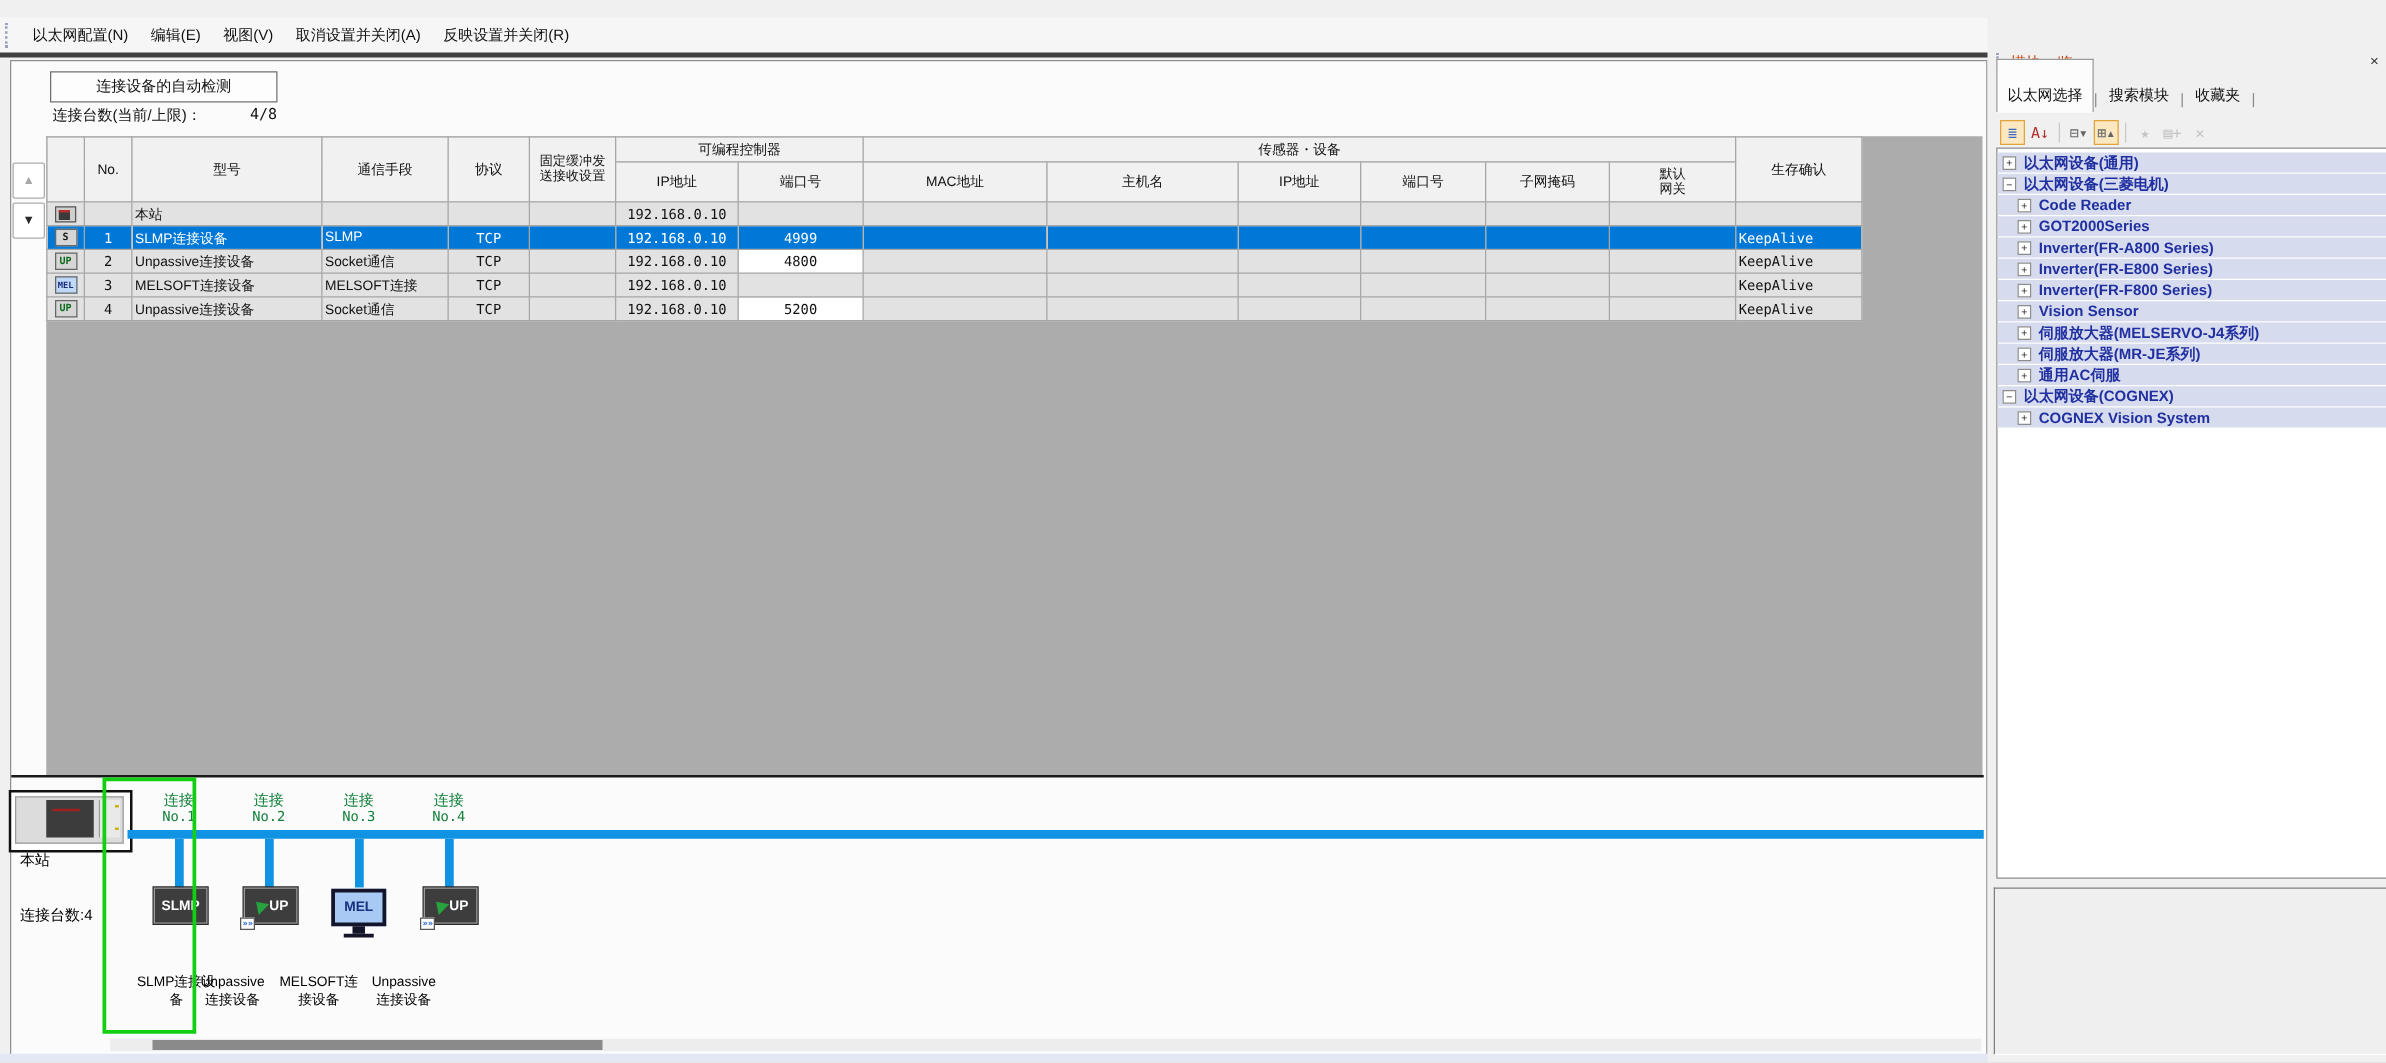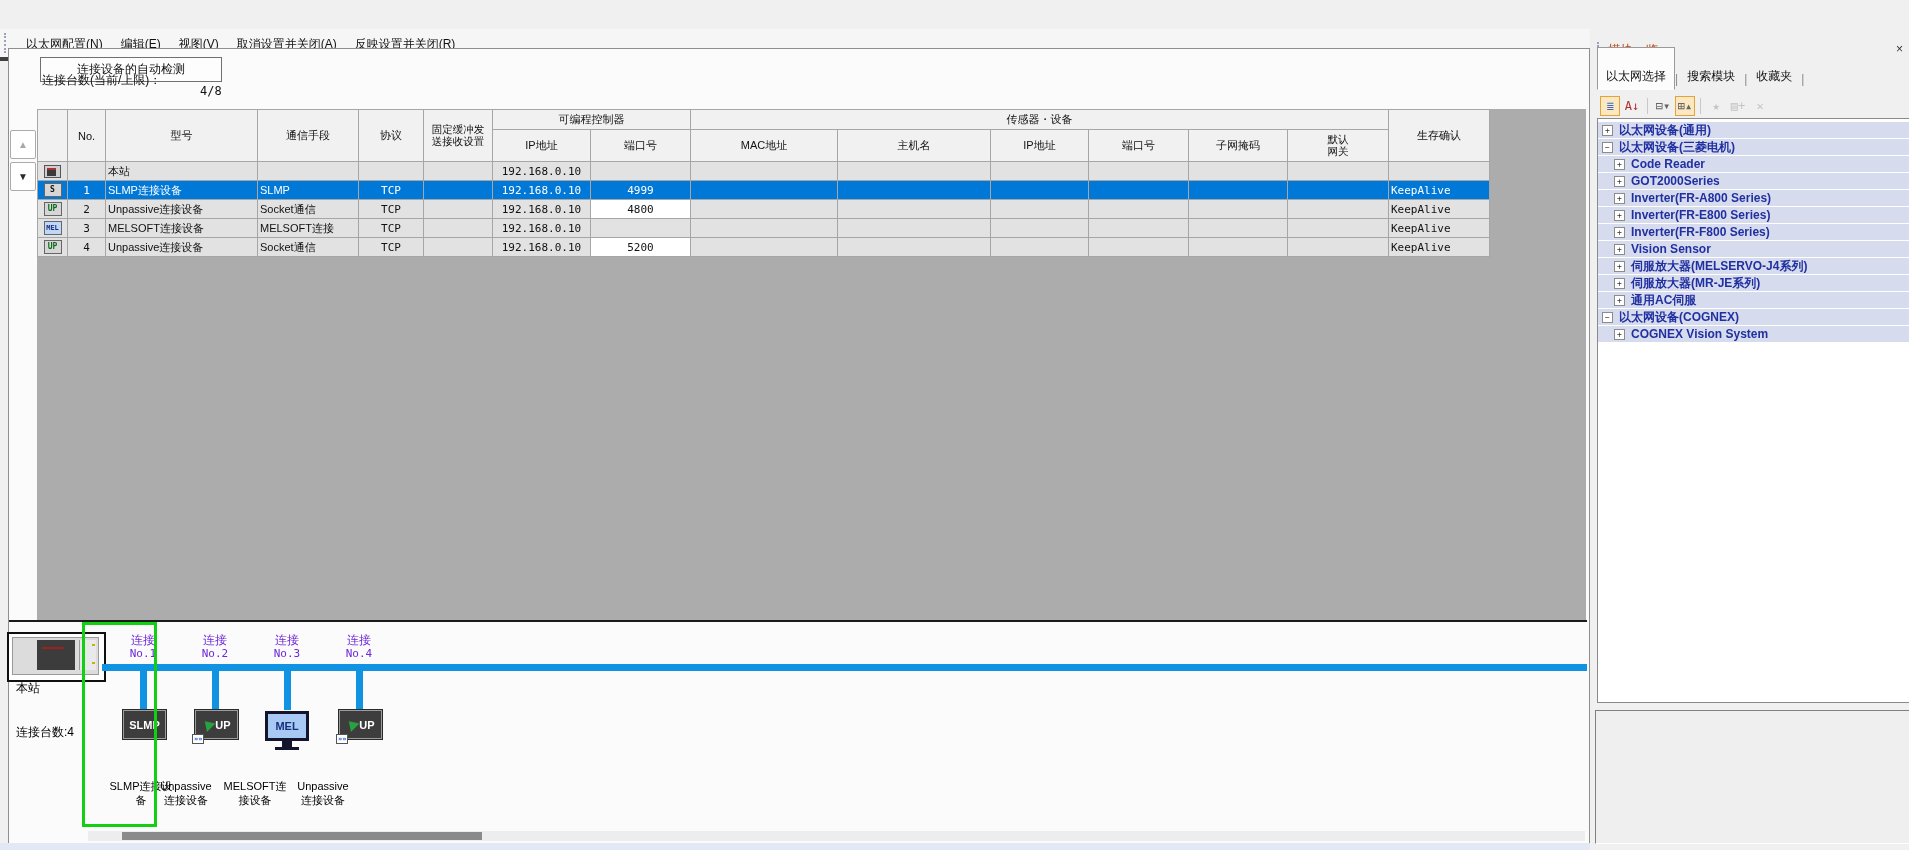--- a/index.html
+++ b/index.html
@@ -6,28 +6,28 @@
   #root{position:relative;width:1909px;height:850px;background:#F0F0F0;
         font-family:"Liberation Sans",sans-serif;overflow:hidden;color:#111;}
   .abs{position:absolute;}
   
   #titlebar{left:0;top:0;width:1909px;height:14px;background:#FFFFFF;}
   #app-icon{left:4px;top:2px;width:11px;height:9px;}
   #app-icon i{position:absolute;width:6px;height:6px;border:1px solid #6E3A3A;background:#8B4A4A;}
   #app-icon i.b{left:4px;top:3px;background:#555;border-color:#333;}
   #win-title{left:22px;top:1px;font-size:10px;color:#8F8F8F;white-space:nowrap;}
   #menubar{left:0;top:14px;width:1909px;height:28px;background:#F6F6F6;border-bottom:4px solid #404040;
-           display:flex;align-items:center;margin-top:15px;}
+           display:flex;align-items:center;}
   #menu-handle{width:3px;height:20px;border-left:2px dotted #9aa2bd;margin-left:4px;margin-right:8px;}
   .menu-item{font-size:12px;padding:4px 9px;white-space:nowrap;cursor:default;}
   
   #frame{left:8px;top:48px;width:1580px;height:797px;background:#FBFBFB;border:1px solid #8F8F8F;}
   #auto-detect{left:40px;top:57px;width:180px;height:23px;background:#FDFDFD;border:1px solid #707070;
                font-size:12px;display:flex;align-items:center;justify-content:center;cursor:default;}
-  #count-line{left:42px;top:72px;font-size:12px;white-space:nowrap;}
+  #count-line{left:42px;top:84px;font-size:12px;white-space:nowrap;}
   #count-value{left:200px;top:84px;font-size:12px;font-family:"DejaVu Sans Mono",monospace;}
   .scrollbtn{left:10px;width:24px;height:27px;background:#FFFFFF;border:1px solid #ABABAB;border-radius:2px;
              display:flex;align-items:center;justify-content:center;font-size:10px;cursor:default;}
   #scroll-up{top:130px;color:#A8A8A8;}
   #scroll-down{top:162px;color:#2A2A2A;}
   #filler{left:37px;top:109px;width:1549px;height:511px;background:#ACACAC;}
   
   #cfg-table{left:37px;top:109px;border-collapse:collapse;table-layout:fixed;background:#E2E2E2;
              border:1px solid #787878;font-size:11px;}
   #cfg-table th,#cfg-table td{border:1px solid #A6A6A6;padding:0 2px;overflow:hidden;white-space:nowrap;}
@@ -51,21 +51,21 @@
   #diag-top{left:9px;top:620px;width:1578px;height:2px;background:#1A1A1A;}
   #plc-box{left:7px;top:632px;width:95px;height:46px;border:2px solid #101010;background:#FFF;}
   #plc-box .body{position:absolute;left:3px;top:3px;width:85px;height:36px;background:#DCDCDC;border:1px solid #9A9A9A;}
   #plc-box .slot{position:absolute;left:28px;top:6px;width:38px;height:30px;background:#3C3C3C;}
   #plc-box .led{position:absolute;left:33px;top:13px;width:22px;height:2px;background:#A02020;}
   #plc-box .side{position:absolute;left:70px;top:6px;width:16px;height:30px;background:#E9E9E9;border-left:1px solid #9A9A9A;}
   #plc-box .pin{position:absolute;left:83px;width:3px;height:2px;background:#C8B400;}
   #local-label{left:16px;top:680px;font-size:12px;color:#000;}
   #local-count{left:16px;top:724px;font-size:12px;color:#000000;}
   #trunk{left:102px;top:664px;width:1485px;height:7px;background:#1193E3;}
-  .conn-label{top:634px;width:80px;margin-left:-40px;text-align:center;color:#6d28d9;line-height:1.15;}
+  .conn-label{top:634px;width:80px;margin-left:-40px;text-align:center;color:#15803d;line-height:1.15;}
   .conn-label .l1{font-size:12px;}
   .conn-label .l2{font-size:11px;font-family:"DejaVu Sans Mono",monospace;}
   .drop{top:671px;width:7px;margin-left:-3px;height:39px;background:#1193E3;}
   .conn-name{top:780px;width:90px;margin-left:-45px;text-align:center;font-size:11px;color:#000;
              white-space:pre-line;line-height:1.25;}
   #sel-box{left:82px;top:622px;width:75px;height:205px;border:3px solid #12CF12;box-sizing:border-box;}
   .dev{top:710px;width:41px;height:27px;margin-left:-20px;background:#3D3D3D;border:1px solid #9C9C9C;
        outline:1px solid #2A2A2A;color:#FFF;display:flex;align-items:center;justify-content:center;
        font-weight:bold;font-size:11px;letter-spacing:0;}
   .dev .uparrow{width:0;height:0;border-left:6px solid transparent;border-right:6px solid transparent;

